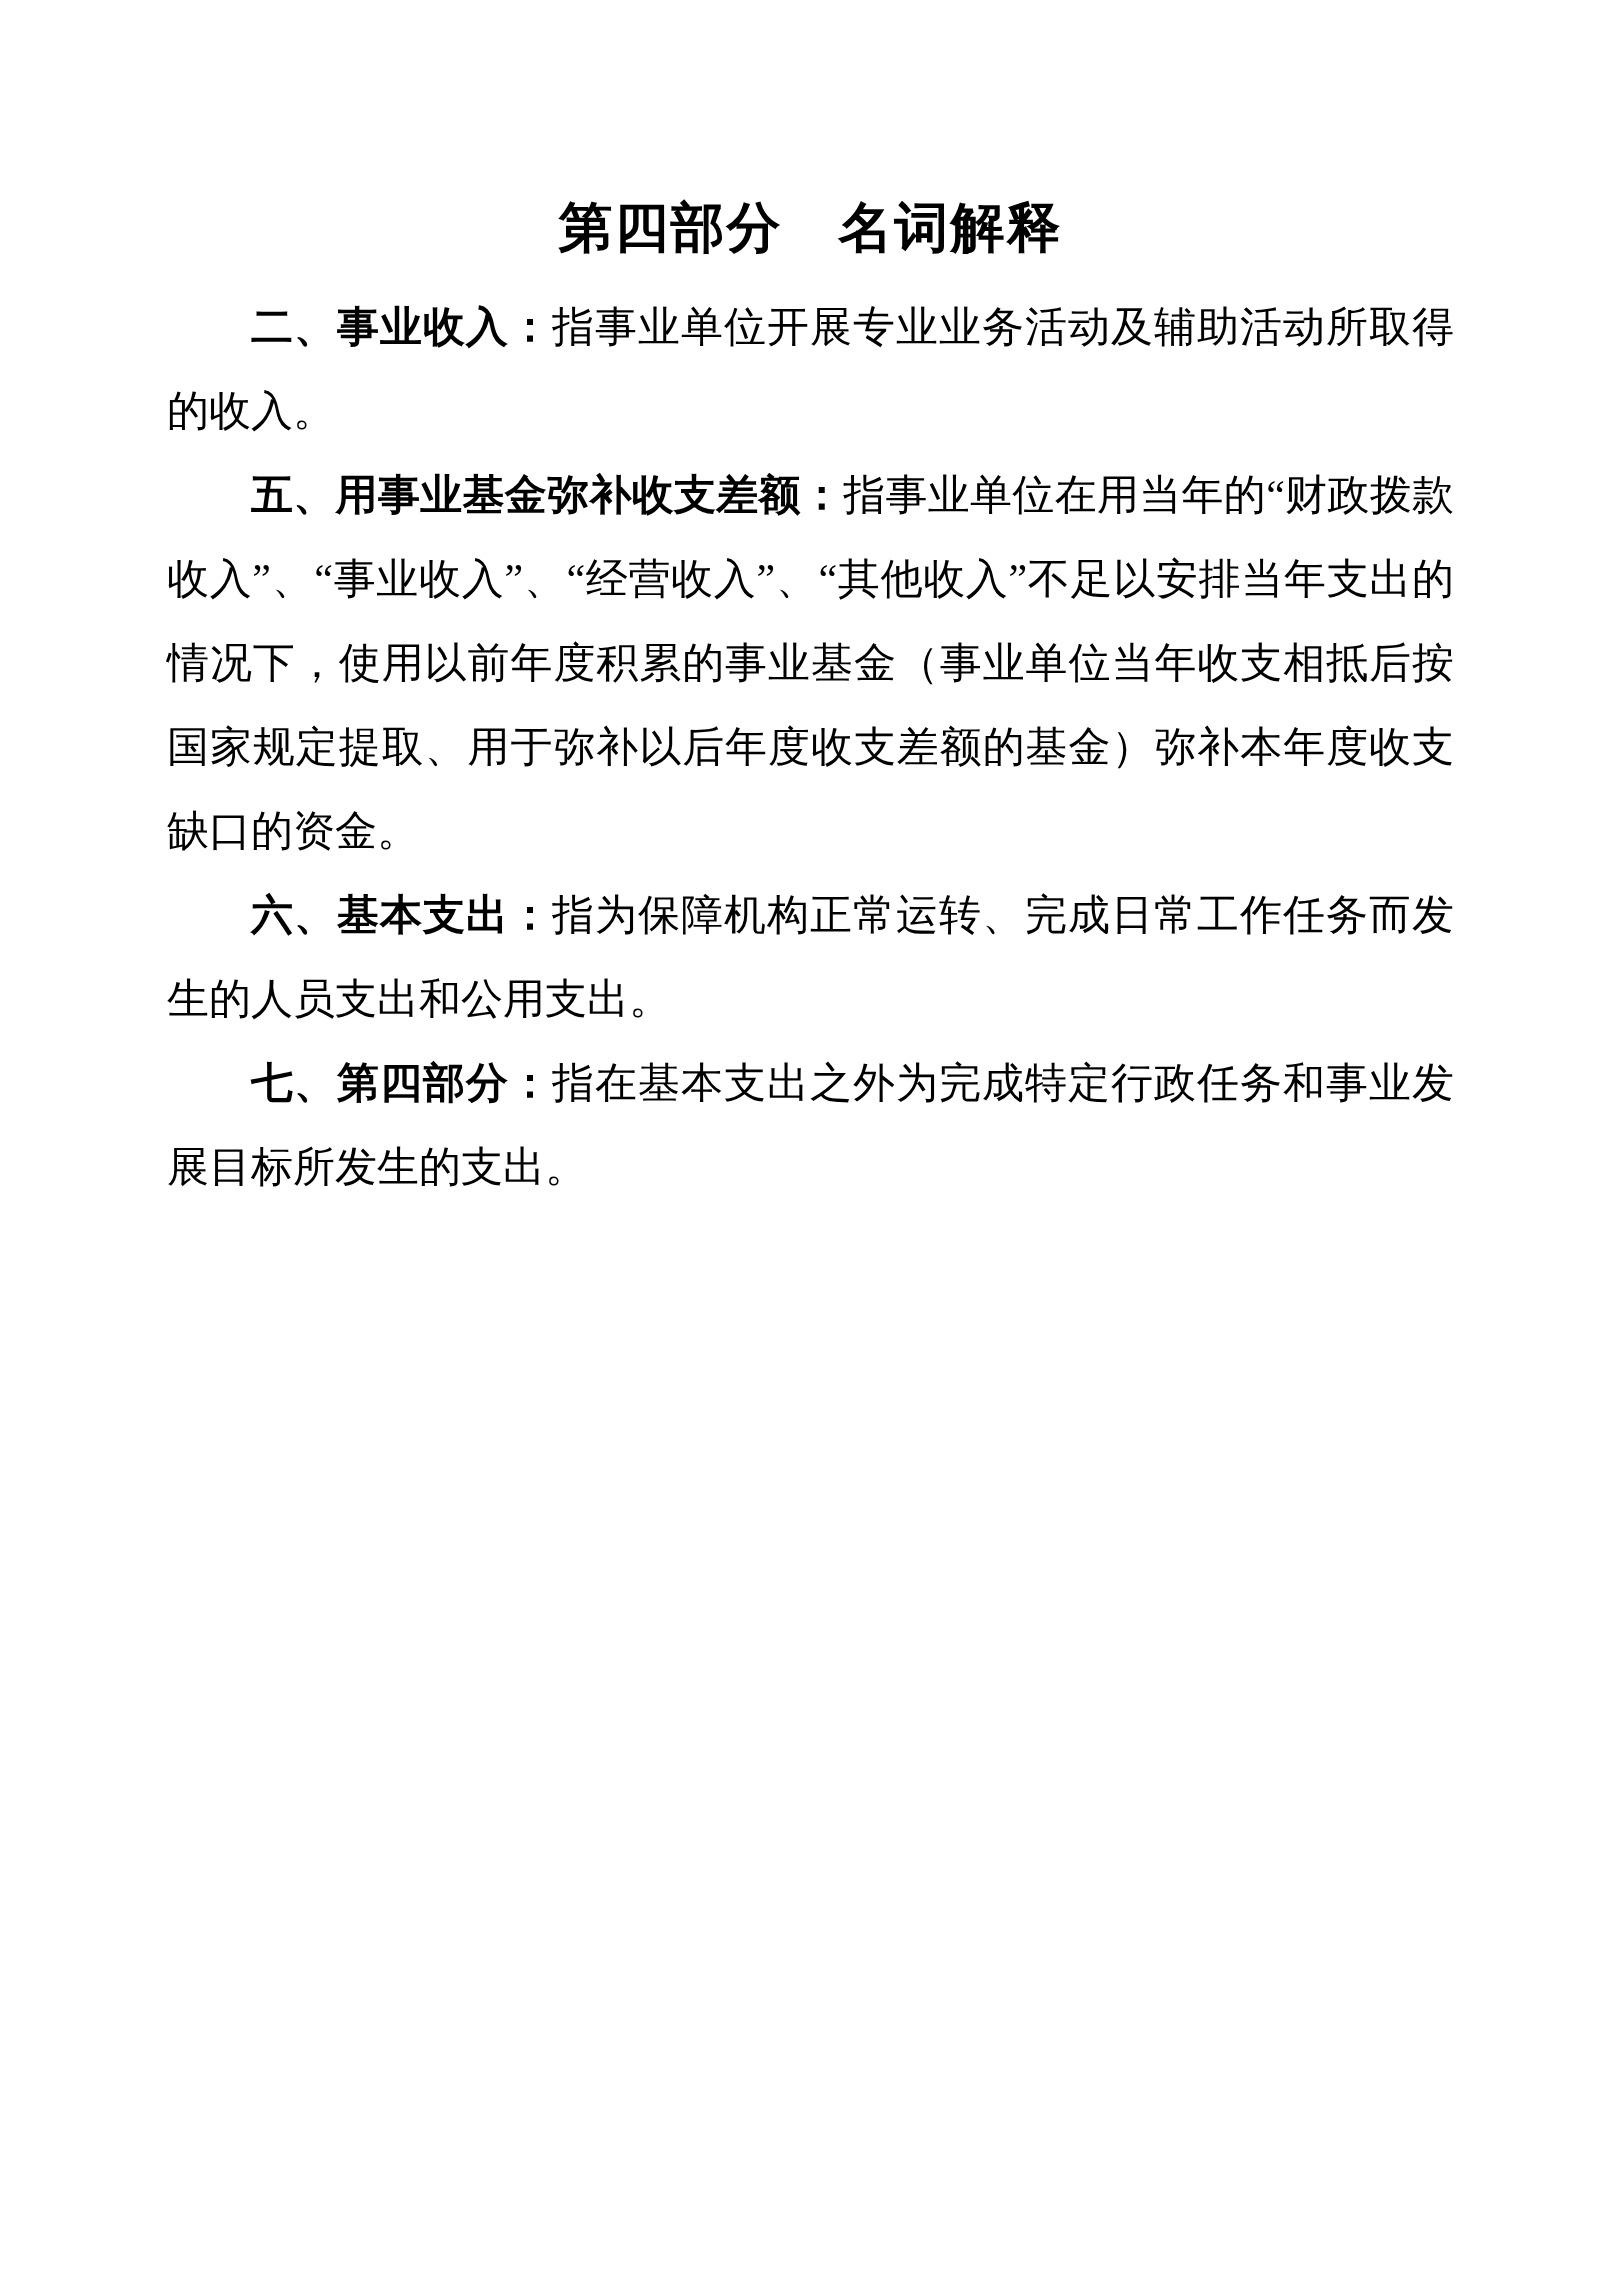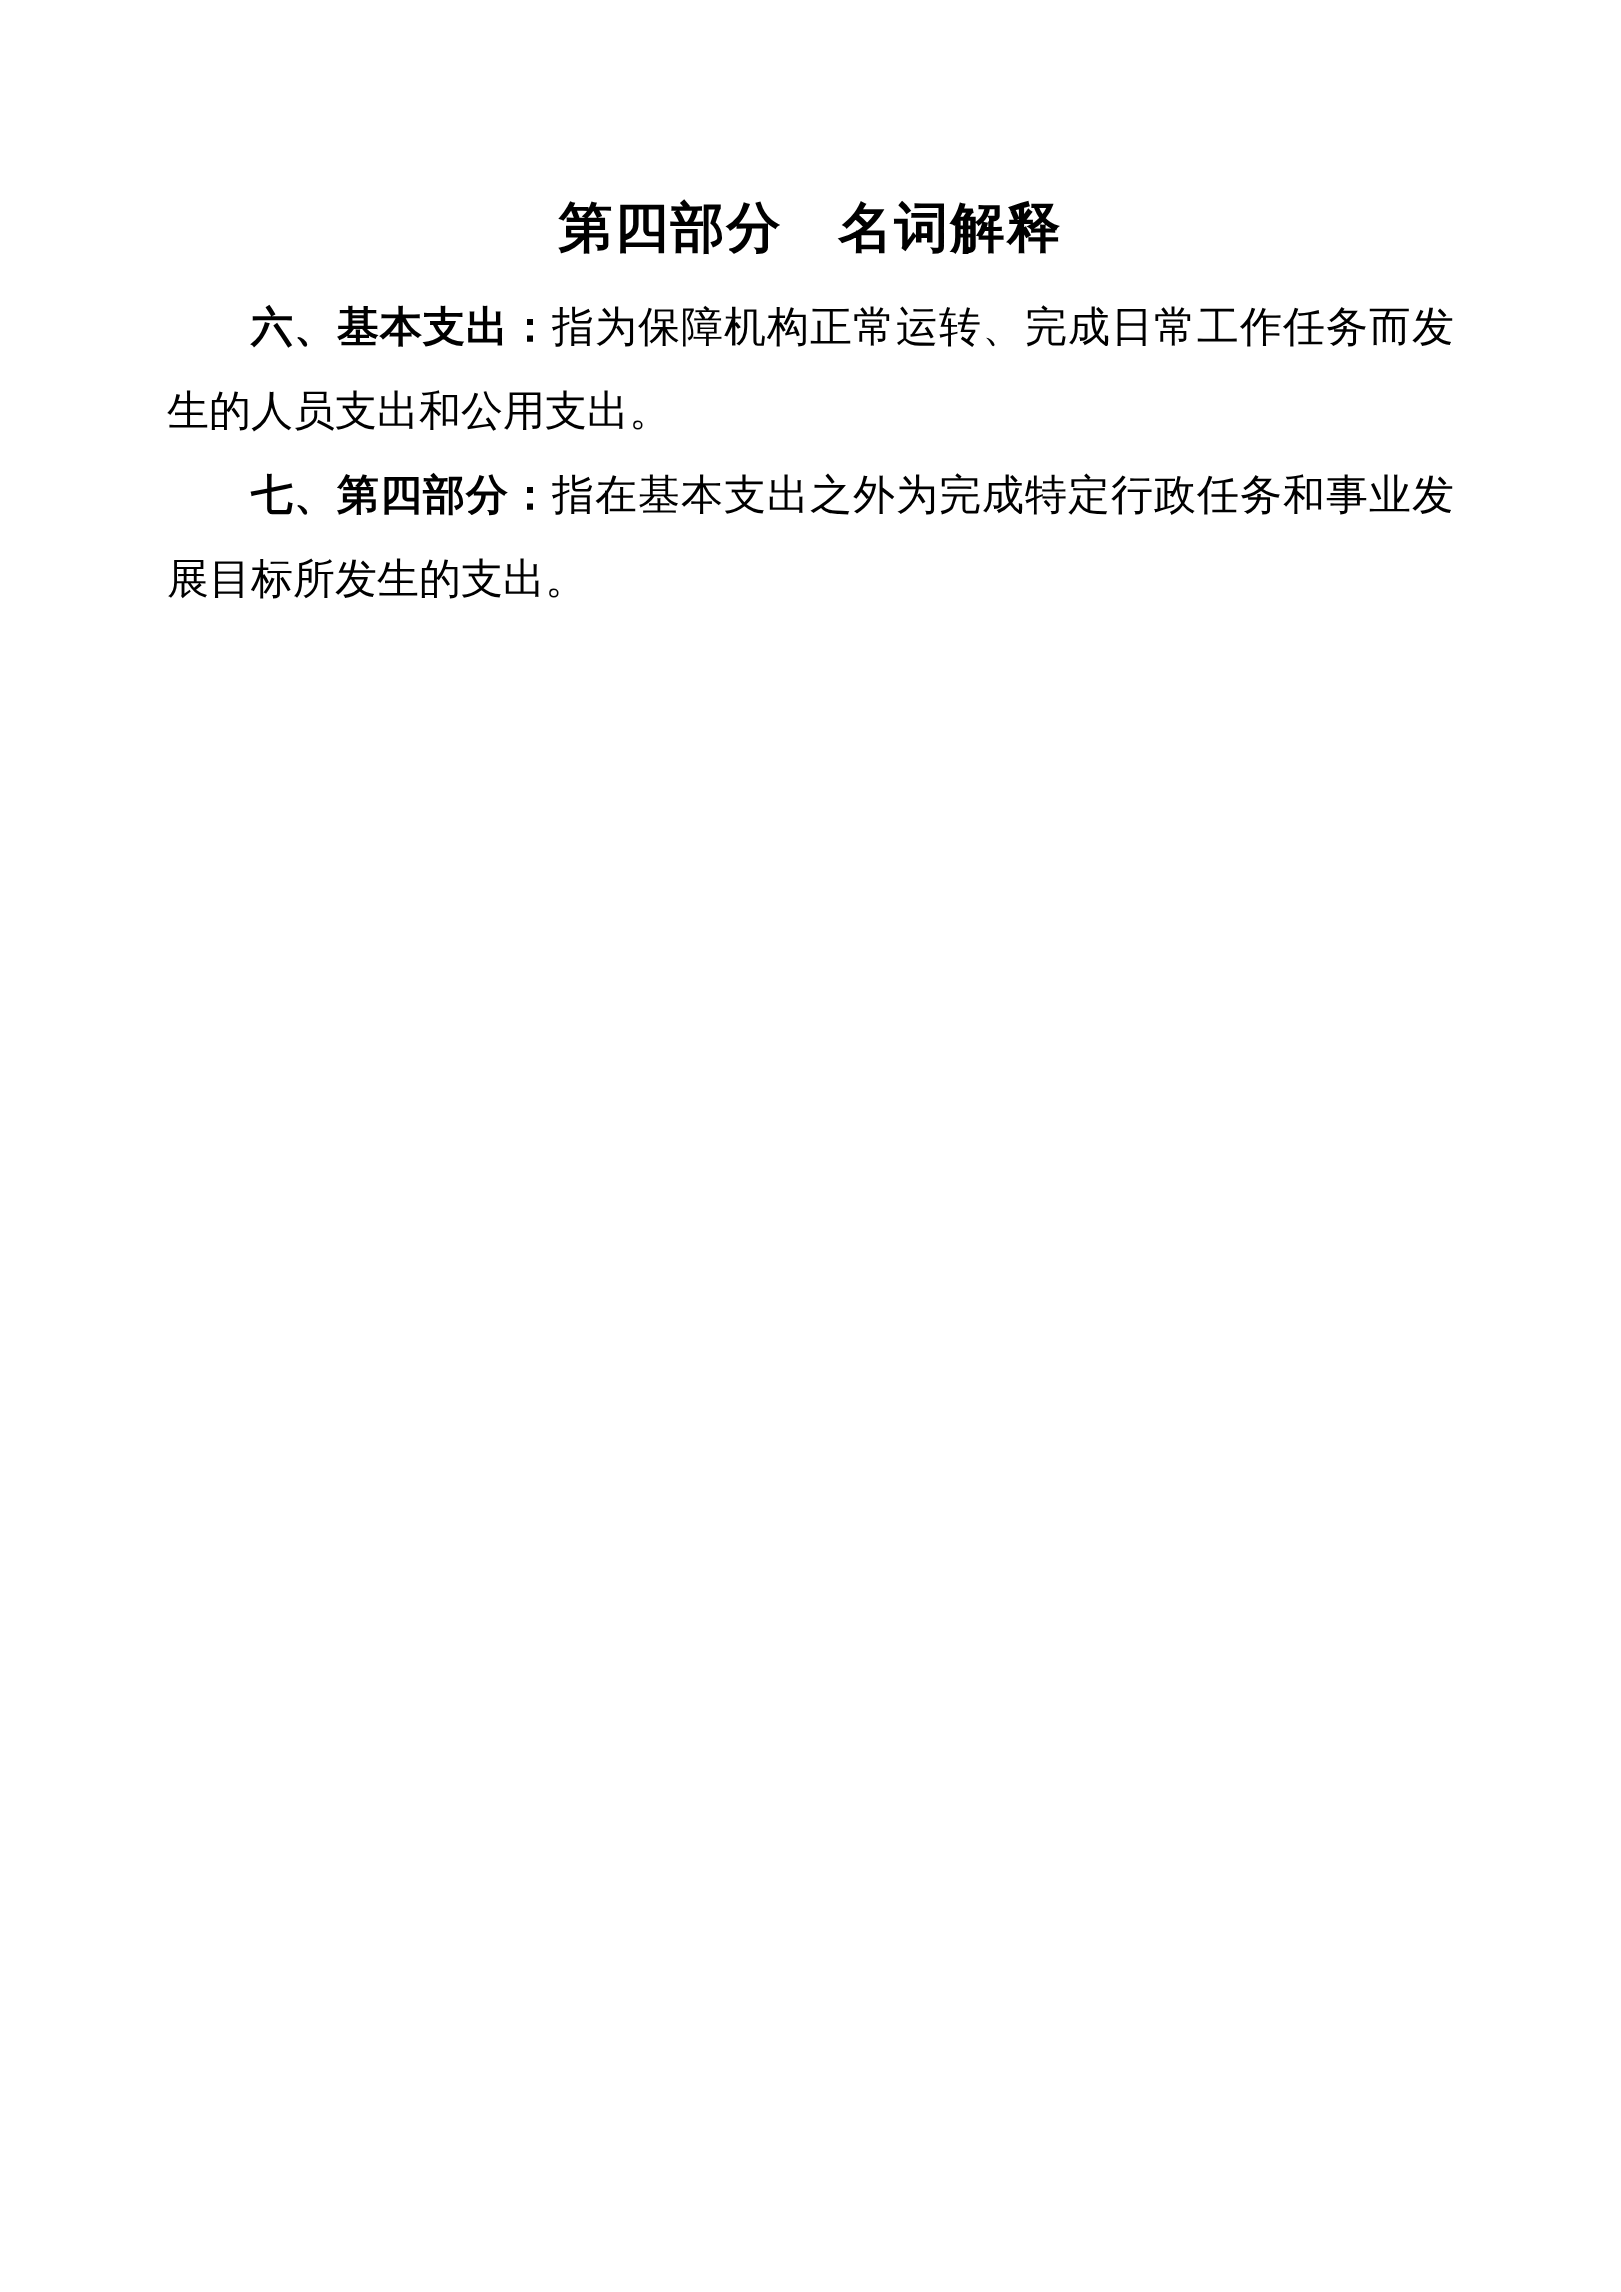--- a/index.html
+++ b/index.html
@@ -44,20 +44,26 @@
   }
 </style>
 </head>
 <body>
 
 <div class="page">
   <h1 class="doc-title">第四部分　名词解释</h1>
 
   <div class="glossary">
     <p>
+      <span class="term">二、事业收入：</span><span class="definition">指事业单位开展专业业务活动及辅助活动所取得的收入。</span>
+    </p>
+    <p>
+      <span class="term">五、用事业基金弥补收支差额：</span><span class="definition">指事业单位在用当年的“财政拨款收入”、“事业收入”、“经营收入”、“其他收入”不足以安排当年支出的情况下，使用以前年度积累的事业基金（事业单位当年收支相抵后按国家规定提取、用于弥补以后年度收支差额的基金）弥补本年度收支缺口的资金。</span>
+    </p>
+    <p>
       <span class="term">六、基本支出：</span><span class="definition">指为保障机构正常运转、完成日常工作任务而发生的人员支出和公用支出。</span>
     </p>
     <p>
       <span class="term">七、第四部分：</span><span class="definition">指在基本支出之外为完成特定行政任务和事业发展目标所发生的支出。</span>
     </p>
   </div>
 </div>
 
 
 </body></html>

